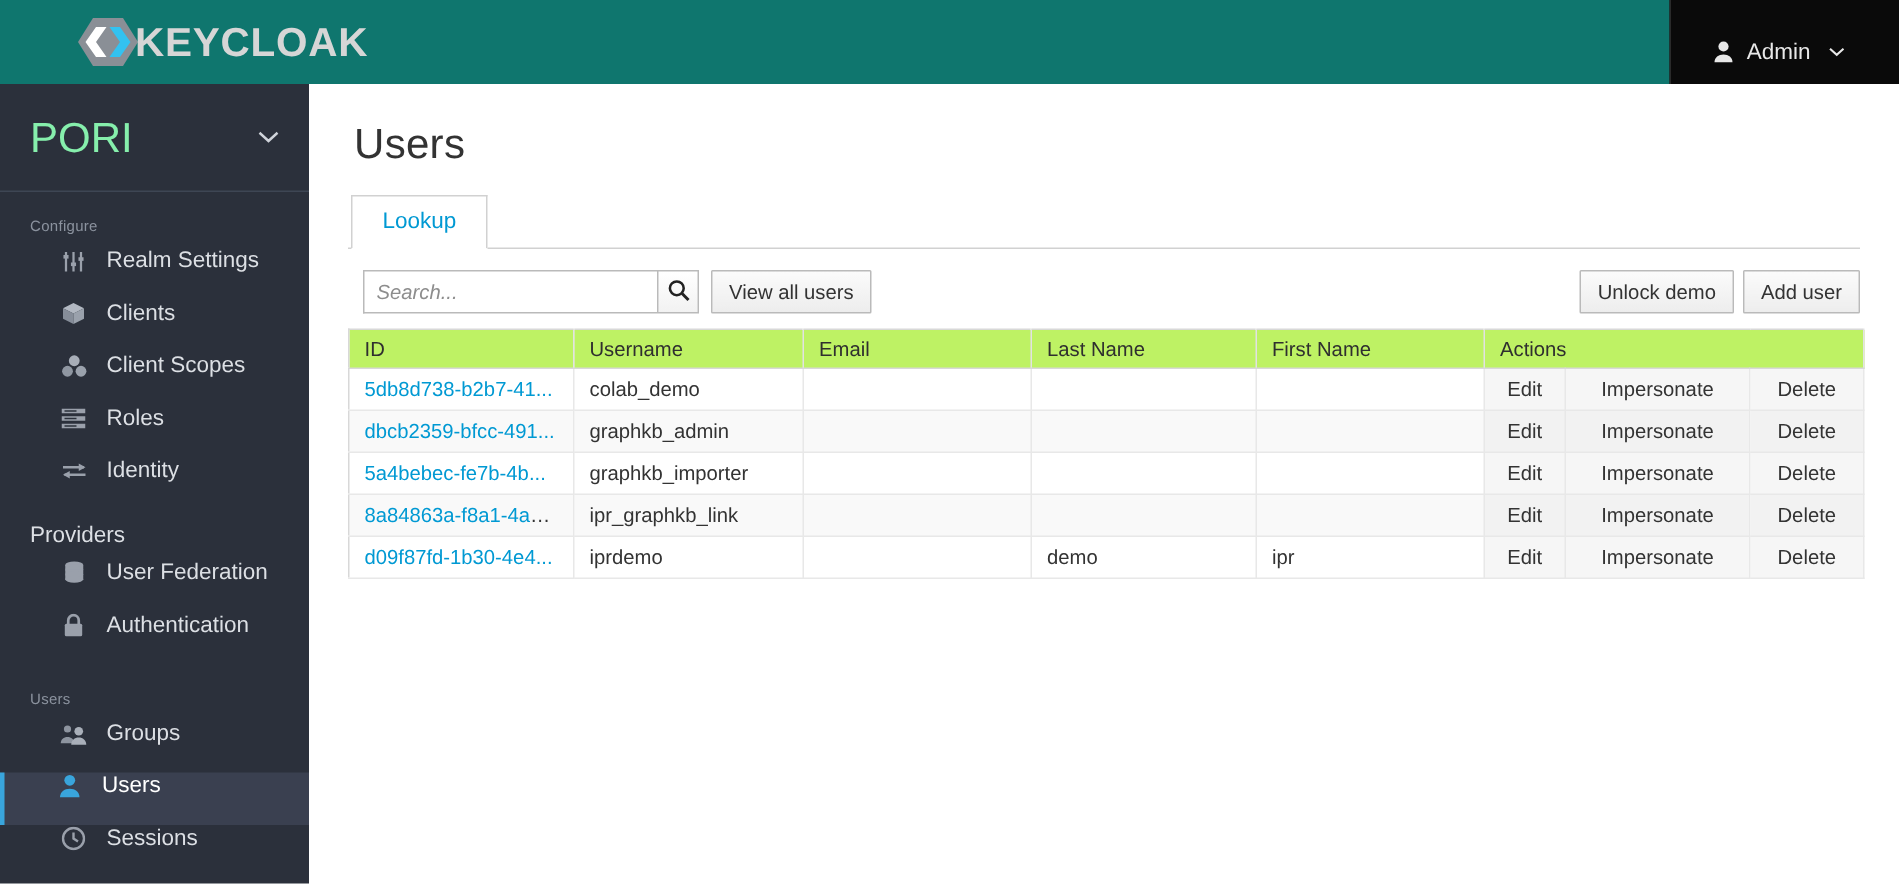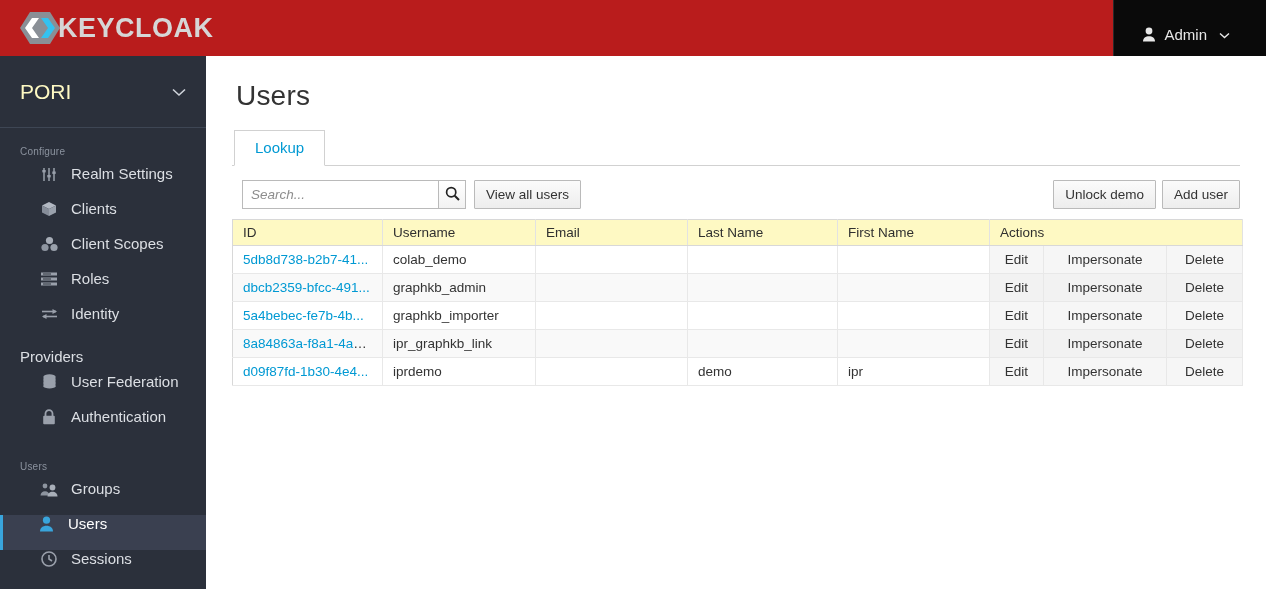--- a/index.html
+++ b/index.html
@@ -7,22 +7,22 @@
     width: 1266px; height: 589px;
     overflow: hidden;
     font-family: "Liberation Sans", sans-serif;
     background: #fff;
   }
 
   
   .topbar {
     position: absolute; top: 0; left: 0;
     width: 1266px; height: 56px;
-    background: #b91c1c;
-    display: flex; align-items: center;
+    background: #0f766e;
+    display: flex; align-items: center; padding-left: 32px;
   }
   .brand {
     display: flex; align-items: center;
     padding-left: 20px; height: 56px;
   }
   .brand-logo { width: 40px; height: 40px; display: block; }
   .brand-text {
     color: #d6d6d6;
     font-size: 27px;
     font-weight: bold;
@@ -49,21 +49,21 @@
     background: #2b303b;
     overflow: hidden;
   }
   .realm-select {
     height: 72px;
     display: flex; align-items: center; justify-content: space-between;
     padding: 0 20px 0 20px;
     border-bottom: 1px solid #3e4654;
     cursor: pointer;
   }
-  .realm-name { color: #fef9c3; font-size: 21px; font-weight: 300; }
+  .realm-name { color: #86efac; font-size: 28px; font-weight: 300; }
   .section-label {
     color: #8b929e;
     font-size: 10px;
     padding: 18px 0 8px 20px;
     letter-spacing: .2px;
   }
   .nav-item {
     display: flex; align-items: flex-start;
     height: 35px;
     padding-left: 36px;
@@ -170,21 +170,21 @@
   
   table.users {
     width: 1010px;
     border-collapse: collapse;
     border: 1px solid #d8d8d8;
     font-size: 13.5px;
     color: #333333;
     table-layout: fixed;
   }
   table.users th {
-    background: #fef9c3;
+    background: #bef264;
     text-align: left;
     font-weight: normal;
     color: #2f2f2f;
     height: 26px;
     padding: 0 10px;
     border-right: 1px solid #e2e2e2;
     border-bottom: 1px solid #d8d8d8;
     font-size: 13.5px;
   }
   table.users td {

